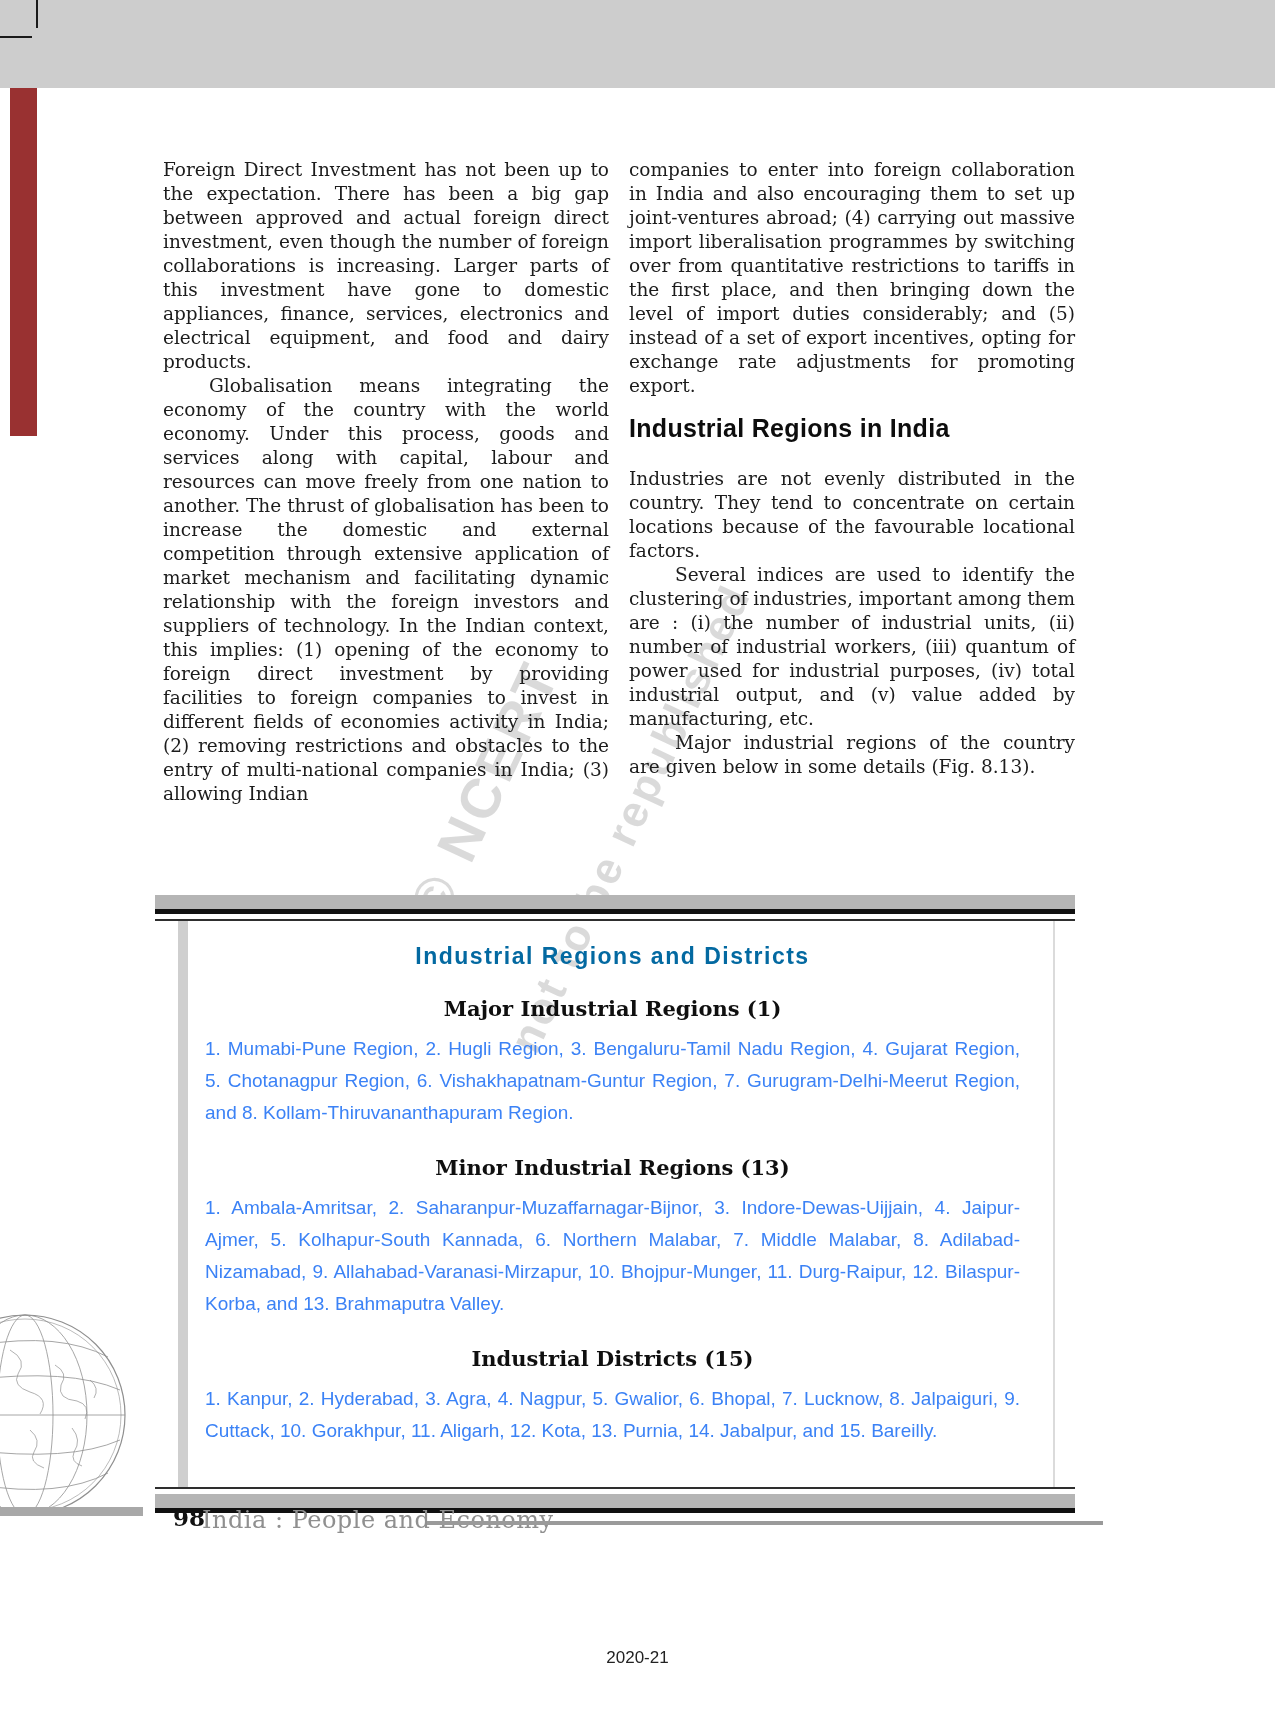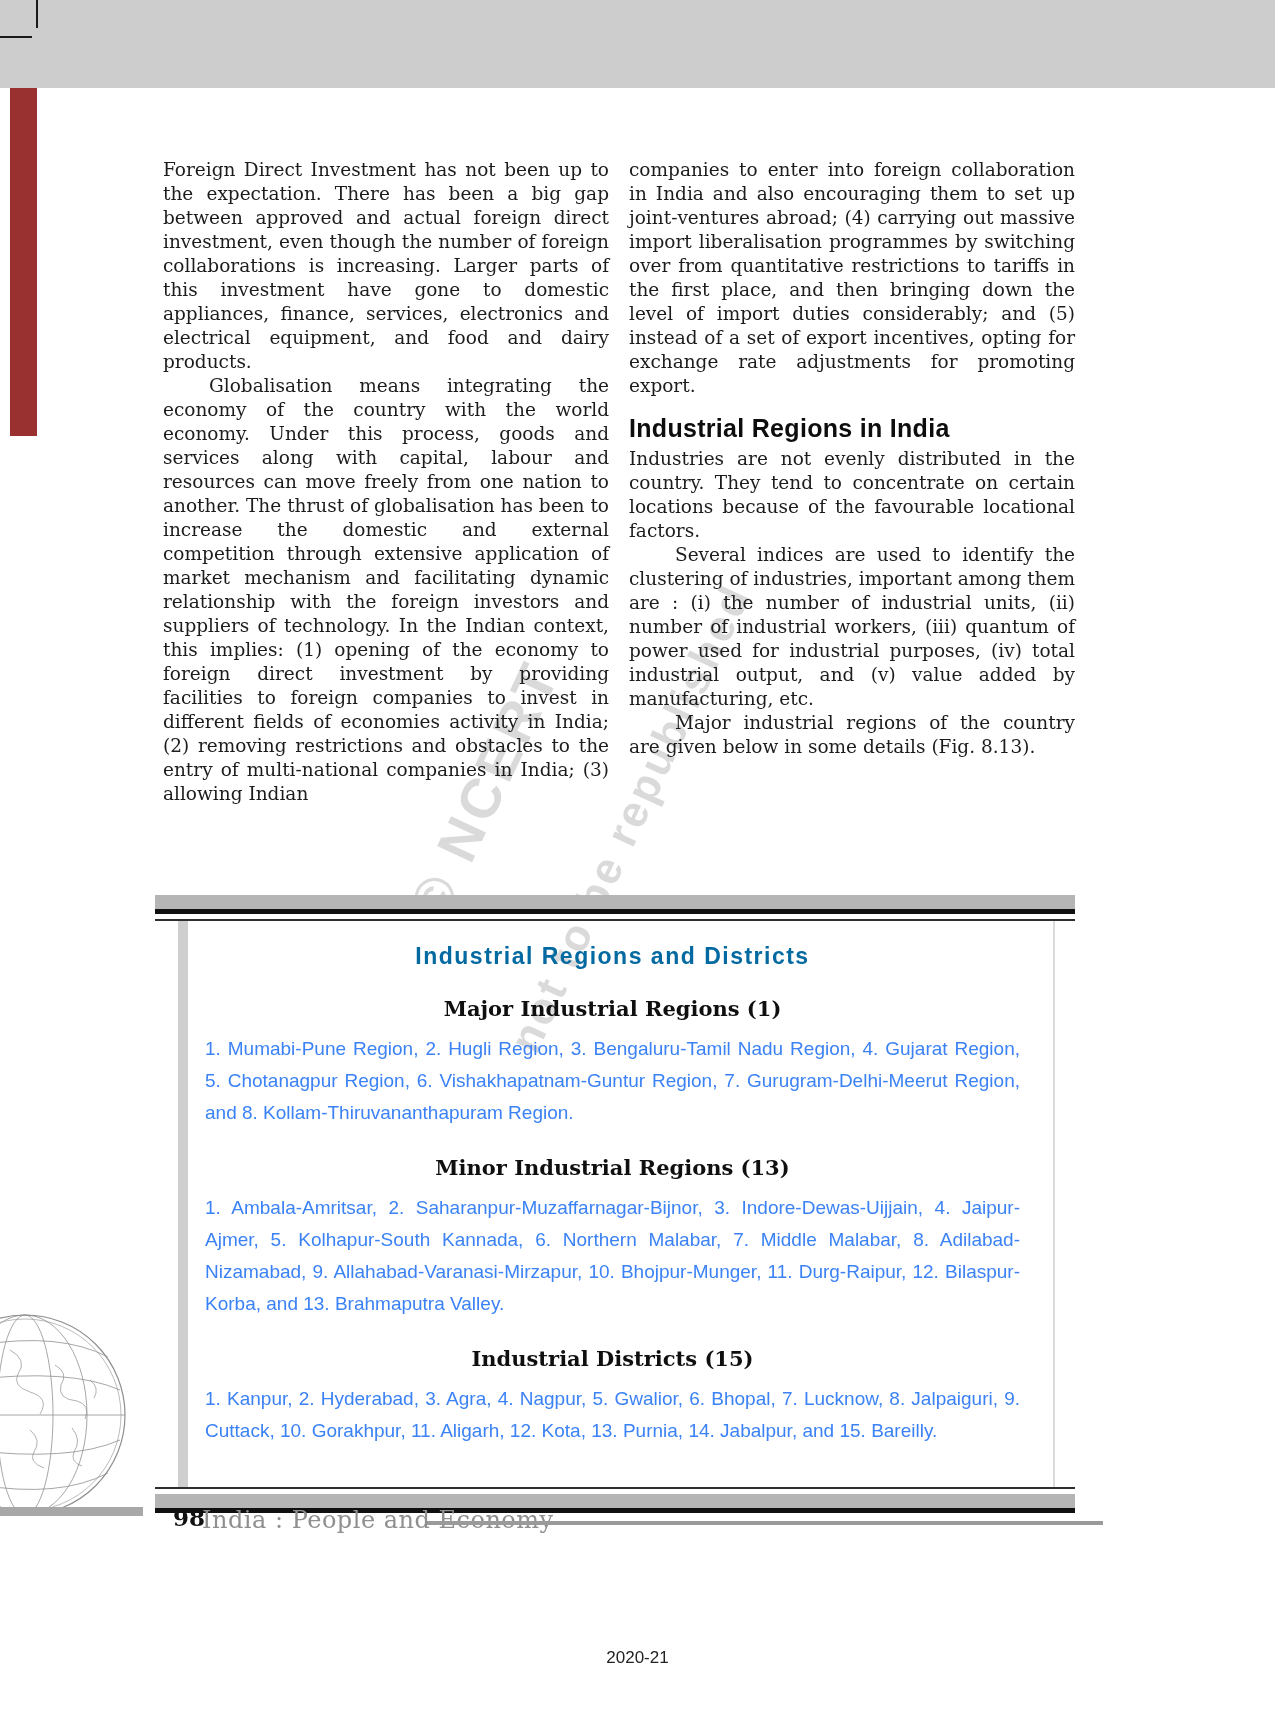--- a/index.html
+++ b/index.html
@@ -16,21 +16,21 @@
   .wm{position:absolute;z-index:1;color:rgba(168,168,168,0.42);font-family:"Liberation Sans",sans-serif;font-weight:bold;white-space:nowrap;}
   .wm1{left:455px;top:865px;font-size:56px;transform:rotate(-65deg);transform-origin:left bottom;letter-spacing:4px;}
   .wm2{left:545px;top:1010px;font-size:44px;transform:rotate(-65deg);transform-origin:left bottom;letter-spacing:3px;}
   
   .columns{position:absolute;left:163px;top:158px;width:912px;display:flex;gap:20px;z-index:2;}
   .col{width:446px;}
   .col p{margin:0;font-size:18.5px;line-height:24px;text-align:justify;}
   .col p.indent{text-indent:46px;}
   .section-heading{
     font-family:"Liberation Sans",sans-serif;font-weight:bold;font-size:25px;
-    margin:16px 0 4px 0;color:#0d0d0d;letter-spacing:0.3px;
+    margin:16px 0 24px 0;color:#0d0d0d;letter-spacing:0.3px;
   }
   
   .box-wrap{position:absolute;left:155px;top:895px;width:920px;z-index:2;}
   .rule-gray{height:14px;background:#b5b5b5;}
   .rule-black{height:5px;background:#101010;}
   .rule-gap{height:5px;background:#ffffff;}
   .rule-thin{height:2px;background:#2e2e2e;}
   .box-body{
     margin:0 20px 0 23px;border-left:10px solid #cfcfcf;border-right:2px solid #dbdbdb;
     background:transparent;padding:20px 33px 40px 17px;

